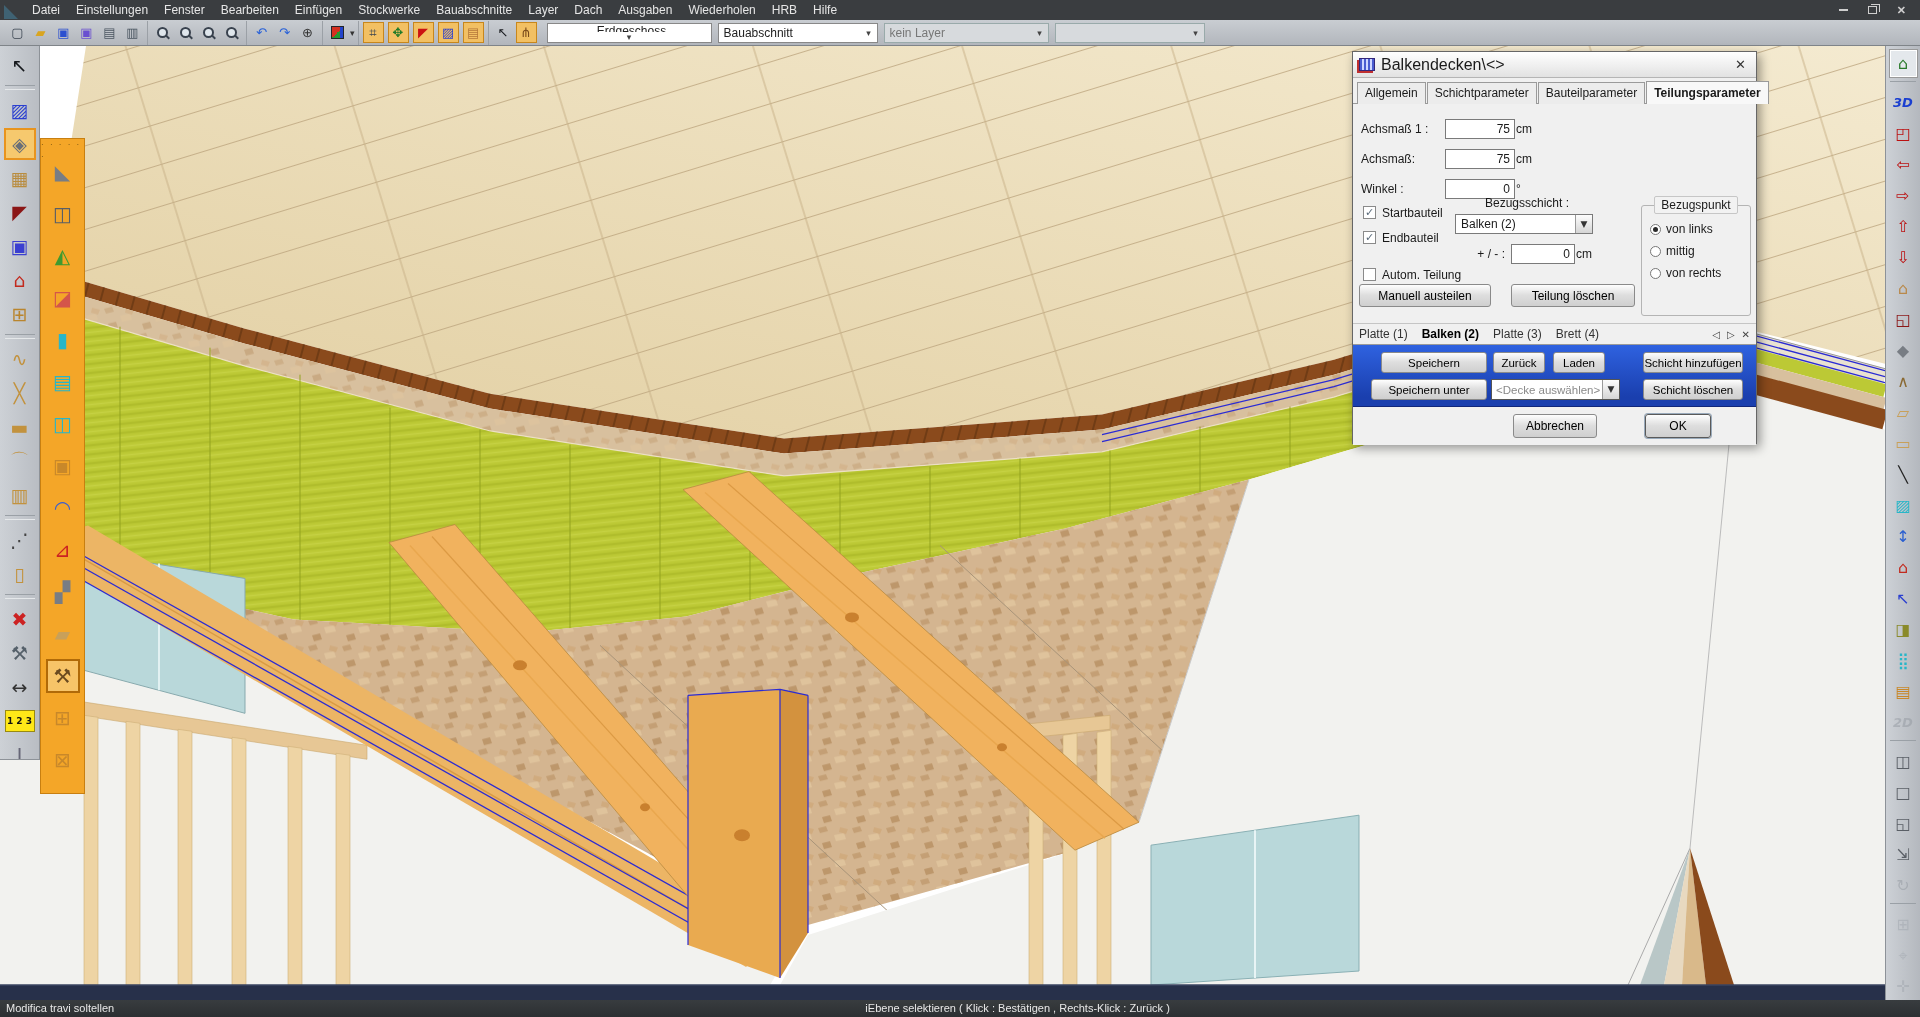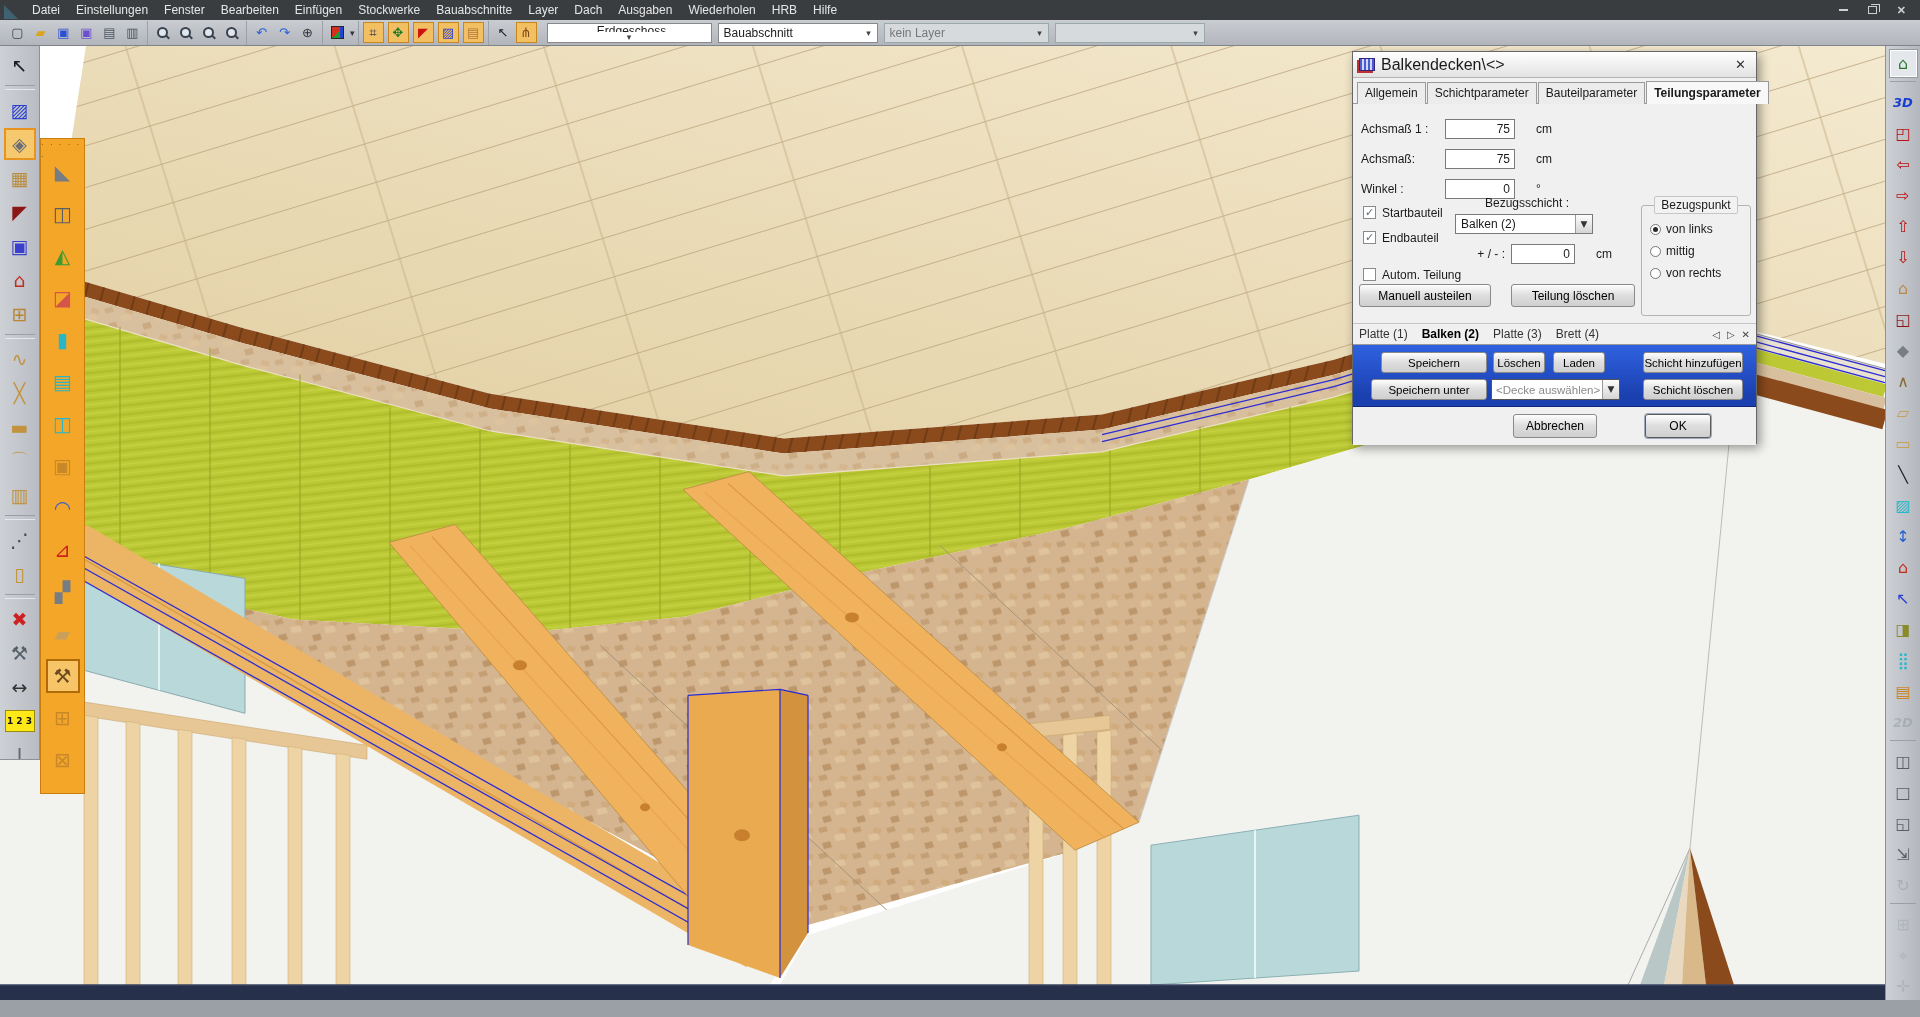--- a/index.html
+++ b/index.html
@@ -64,21 +64,21 @@
   .dlg-title-text { font-size:16px; }
   .dlg-close { margin-left:auto; font-size:13px; color:#333; cursor:pointer; padding:0 4px; font-family:"DejaVu Sans",sans-serif; }
   .dlg-tabs { height:26px; display:flex; align-items:flex-end; padding:3px 4px 0 4px; border-bottom:1px solid #9a9a9a; background:#f0f0f0; }
   .dtab { border:1px solid #9a9a9a; border-bottom:none; background:#ececec; padding:3px 7px 4px 7px; margin-right:1px; font-size:12px; cursor:pointer; position:relative; top:1px; white-space:nowrap; }
   .dtab.selected { background:#f8f8f8; font-weight:bold; padding-top:4px; }
   .dlg-body { position:relative; height:219px; background:#f0f0f0; }
   .fields { position:absolute; left:8px; top:10px; }
   .frow { display:flex; align-items:center; height:30px; }
   .flabel { width:84px; font-size:12px; }
   .finput { width:70px; height:20px; background:#fff; border:1px solid #7a7a7a; text-align:right; padding:2px 4px 0 2px; font-size:12px; }
-  .funit { margin-left:21px; font-size:12px; }
+  .funit { margin-left:1px; font-size:12px; }
   .gb { position:absolute; border:1px solid #b4b4b4; border-radius:3px; background:#f0f0f0; }
   .gb legend { margin:0 auto; padding:1px 6px; font-size:12px; border:1px solid #c6c6c6; border-radius:2px; background:#f2f2f2; }
   .gb1 { left:246px; top:2px; width:148px; height:94px; }
   .gb1 .rrow { margin:6px 0 0 18px; }
   .gb2 { left:288px; top:92px; width:110px; height:120px; }
   .gb2 .rrow { margin:8px 0 0 8px; }
   .rrow { display:flex; align-items:center; gap:5px; font-size:12px; cursor:pointer; }
   .radio { width:11px; height:11px; border:1px solid #777; border-radius:50%; background:#fff; position:relative; flex:0 0 auto; }
   .rrow.selected .radio::after { content:""; position:absolute; left:2px; top:2px; right:2px; bottom:2px; background:#2a2a2a; border-radius:50%; }
   .cbs { position:absolute; left:10px; top:96px; }
@@ -757,30 +757,34 @@
           <div class="ltab" data-name="layer-tab"><span>Brett (4)</span></div>
         </div>
       <div class="lnav" data-name="layer-nav">
         <span data-name="layer-prev-icon">◁</span>
         <span data-name="layer-next-icon">▷</span>
         <span data-name="layer-close-icon">✕</span>
       </div>
     </div>
     <div class="dlg-blue" data-name="layer-actions-panel">
       <button class="dbtn b-speichern" data-name="speichern-button">Speichern</button>
-      <button class="dbtn b-loeschen" data-name="loeschen-button">Löschen</button>
+      <button class="dbtn b-loeschen" data-name="loeschen-button">Zurück</button>
       <button class="dbtn b-laden" data-name="laden-button">Laden</button>
       <button class="dbtn b-schichth" data-name="schicht-hinzufuegen-button">Schicht hinzufügen</button>
       <button class="dbtn b-speichernu" data-name="speichern-unter-button">Speichern unter</button>
       <div class="deckecombo" data-name="decke-auswaehlen-combo">
         <span class="dcv">&lt;Decke auswählen&gt;</span>
         <span class="bca" data-name="dropdown-arrow-icon">▼</span>
       </div>
       <button class="dbtn b-schichtl" data-name="schicht-loeschen-button">Schicht löschen</button>
     </div>
     <div class="dlg-footer" data-name="dialog-footer">
       <button class="dbtn b-abbrechen" data-name="abbrechen-button">Abbrechen</button>
       <button class="dbtn b-ok" data-name="ok-button">OK</button>
     </div>
   </div>
 
+  <div class="statusbar" data-name="status-bar">
+    <span class="sb-left" data-name="status-left-text">Modifica travi soltellen</span>
+    <span class="sb-center" data-name="status-center-text">iEbene selektieren ( Klick : Bestätigen ,  Rechts-Klick : Zurück )</span>
+  </div>
 
 </div>
 
 </body></html>

